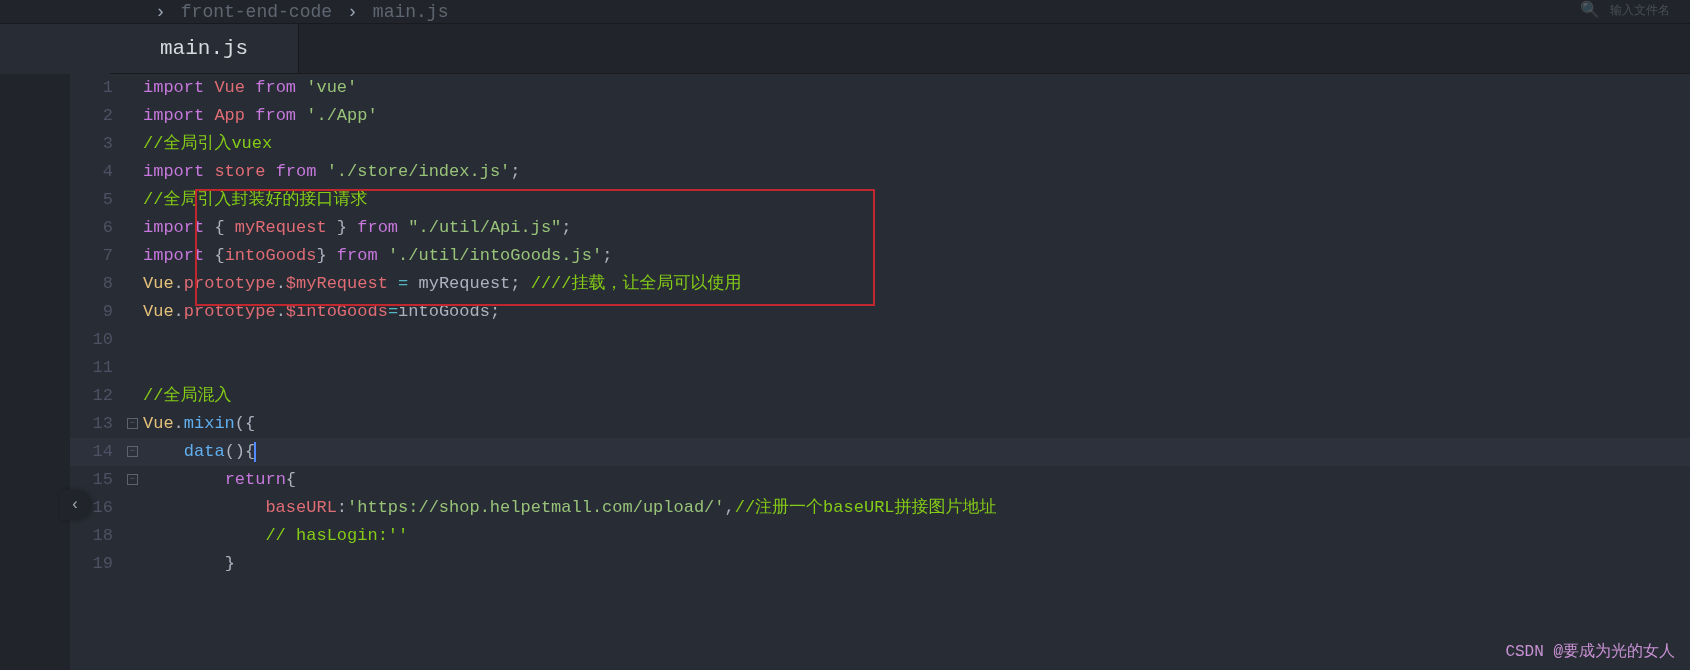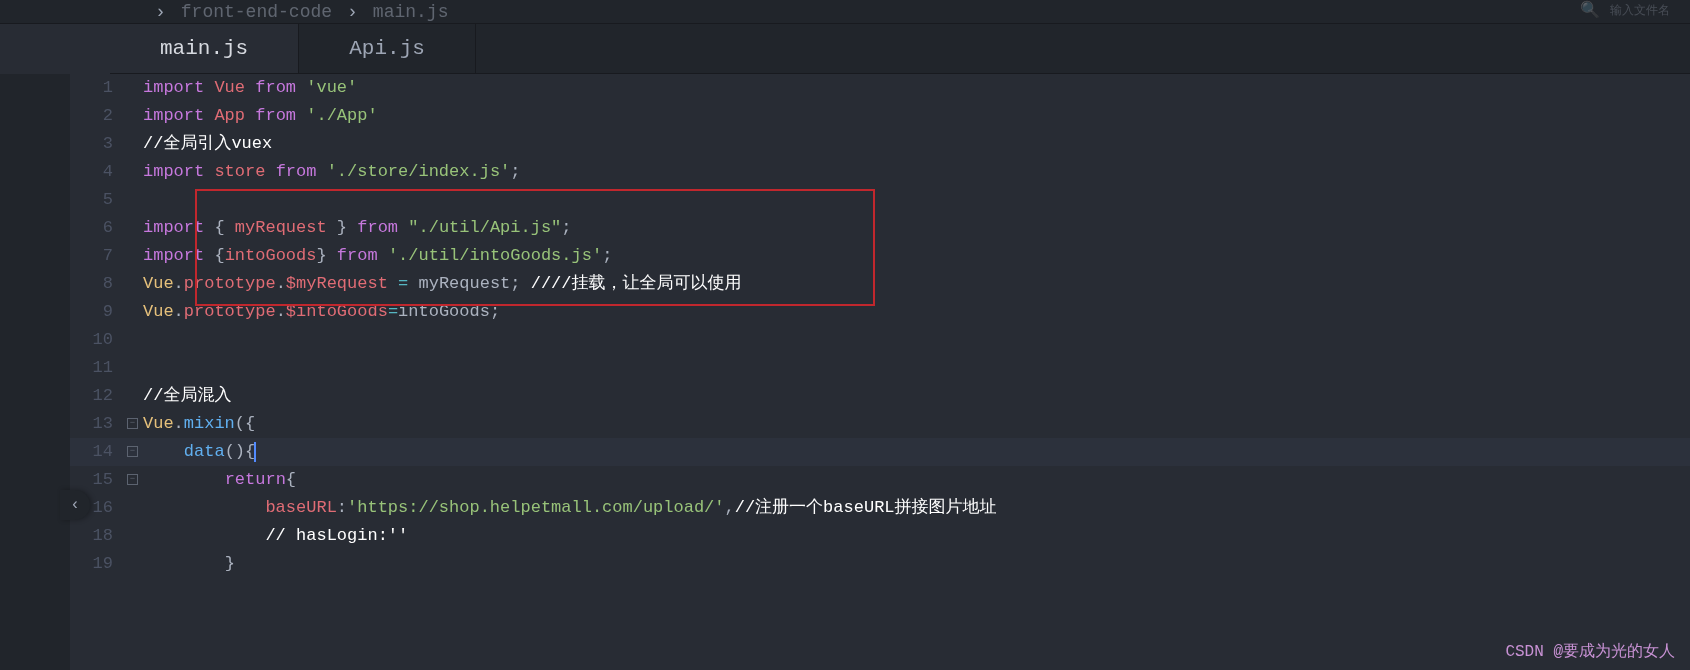--- a/index.html
+++ b/index.html
@@ -152,21 +152,21 @@
       width: 2px;
       height: 20px;
       background: #528bff;
       vertical-align: middle;
       margin-left: -1px;
     }
     
     .kw { color: #c678dd; }
     .var { color: #e06c75; }
     .str { color: #98c379; }
-    .cmt { color: #ffffff; font-style: normal; }
+    .cmt { color: #84cc16; font-style: normal; }
     .prop { color: #e06c75; }
     .func { color: #61afef; }
     .op { color: #56b6c2; }
     .plain { color: #abb2bf; }
     .punct { color: #abb2bf; }
     .yellow { color: #e5c07b; }
   </style>
 </head>
 <body>
 
@@ -178,21 +178,20 @@
     <span style="opacity:0.5">main.js</span>
   </div>
   <div class="search-area">
     <span style="opacity:0.3">🔍</span>
     <span style="margin-left:10px;opacity:0.3;font-size:12px">输入文件名</span>
   </div>
 </div>
 
 <div class="tabs">
   <div class="tab active">main.js</div>
-  <div class="tab">Api.js</div>
 </div>
 
 <div class="editor-area">
   <div class="sidebar-left"></div>
   <div class="code-content">
     <div class="highlight-box"></div>
     <div id="code-lines">
         <div class="code-line">
           <div class="gutter">1</div>
           <div class="fold-gutter"></div>
@@ -209,20 +208,21 @@
           <div class="line-text"><span class="cmt">//全局引入vuex</span></div>
         </div>
         <div class="code-line">
           <div class="gutter">4</div>
           <div class="fold-gutter"></div>
           <div class="line-text"><span class="kw">import</span><span class="plain"> </span><span class="var">store</span><span class="plain"> </span><span class="kw">from</span><span class="plain"> </span><span class="str">'./store/index.js'</span><span class="punct">;</span></div>
         </div>
         <div class="code-line">
           <div class="gutter">5</div>
           <div class="fold-gutter"></div>
+          <div class="line-text"><span class="cmt">//全局引入封装好的接口请求</span></div>
         </div>
         <div class="code-line">
           <div class="gutter">6</div>
           <div class="fold-gutter"></div>
           <div class="line-text"><span class="kw">import</span><span class="plain"> </span><span class="punct">{ </span><span class="var">myRequest</span><span class="punct"> } </span><span class="kw">from</span><span class="plain"> </span><span class="str">"./util/Api.js"</span><span class="punct">;</span></div>
         </div>
         <div class="code-line">
           <div class="gutter">7</div>
           <div class="fold-gutter"></div>
           <div class="line-text"><span class="kw">import</span><span class="plain"> </span><span class="punct">{</span><span class="var">intoGoods</span><span class="punct">} </span><span class="kw">from</span><span class="plain"> </span><span class="str">'./util/intoGoods.js'</span><span class="punct">;</span></div>

